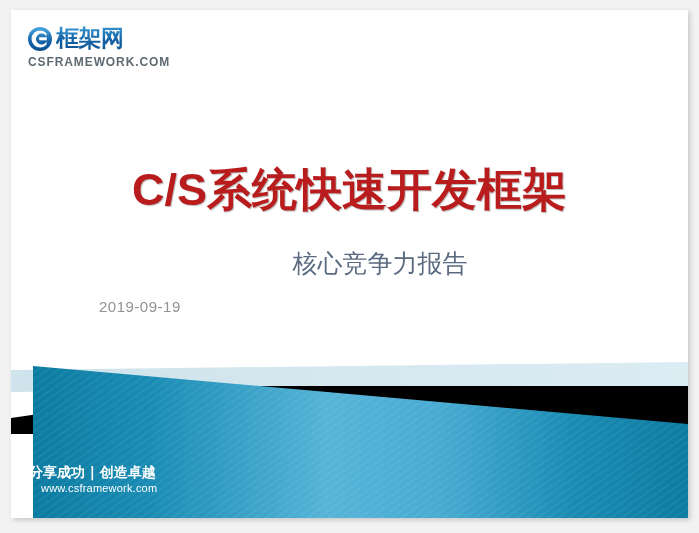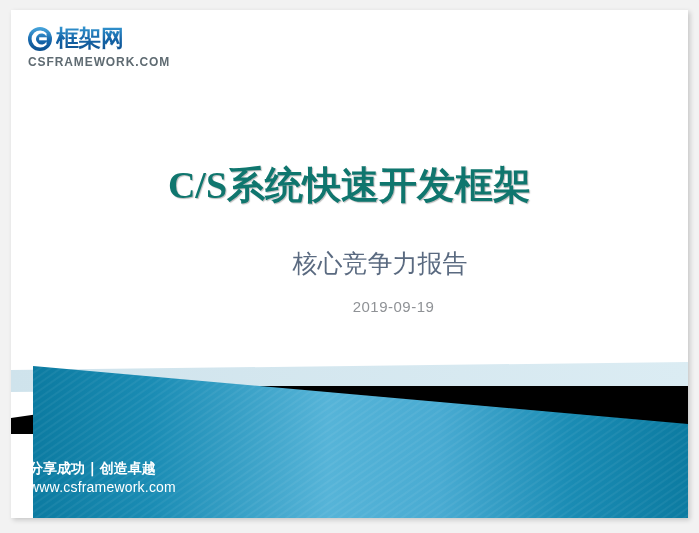--- a/index.html
+++ b/index.html
@@ -80,24 +80,24 @@
     left: 0;
     top: 0;
     width: 677px;
     text-align: center;
   }
   #main-title {
     position: absolute;
     left: 0;
     top: 150px;
     width: 677px;
-    font-family: Liberation Serif, serif;
-    font-size: 38px;
+    font-family: Liberation Sans, sans-serif;
+    font-size: 45px;
     font-weight: 700;
-    color: #0f766e;
+    color: #b91c1c;
     letter-spacing: 0px;
     text-shadow: 1px 1px 1px rgba(130,130,130,0.55);
     white-space: nowrap;
   }
   #subtitle {
     position: absolute;
     left: 0;
     top: 237px;
     width: 626px;
     font-family: "DejaVu Sans", sans-serif;
@@ -110,21 +110,21 @@
     white-space: nowrap;
   }
   #date-line {
     position: absolute;
     left: 0;
     top: 288px;
     width: 677px;
     font-size: 15px;
     font-weight: 400;
     color: #8f9296;
-    text-align: center;
+    text-align: left;
     padding-left: 88px;
     box-sizing: border-box;
     letter-spacing: 0.5px;
     white-space: nowrap;
   }
 
   
   #artwork {
     position: absolute;
     left: 0;
@@ -142,25 +142,26 @@
     line-height: 1.32;
   }
   #footer-tagline {
     font-family: "DejaVu Sans", sans-serif;
     font-size: 14px;
     font-weight: 700;
     color: #ffffff;
     white-space: nowrap;
   }
   #footer-url {
-    font-size: 14px;
+    font-size: 11px;
     font-weight: 400;
     color: #ffffff;
     white-space: nowrap;
     letter-spacing: 0.2px;
+    margin-left: 12px;
   }
 </style>
 </head>
 <body>
 
 <div id="slide-root">
   <div id="slide-card">
 
     <div id="logo">
       <span id="logo-mark">

